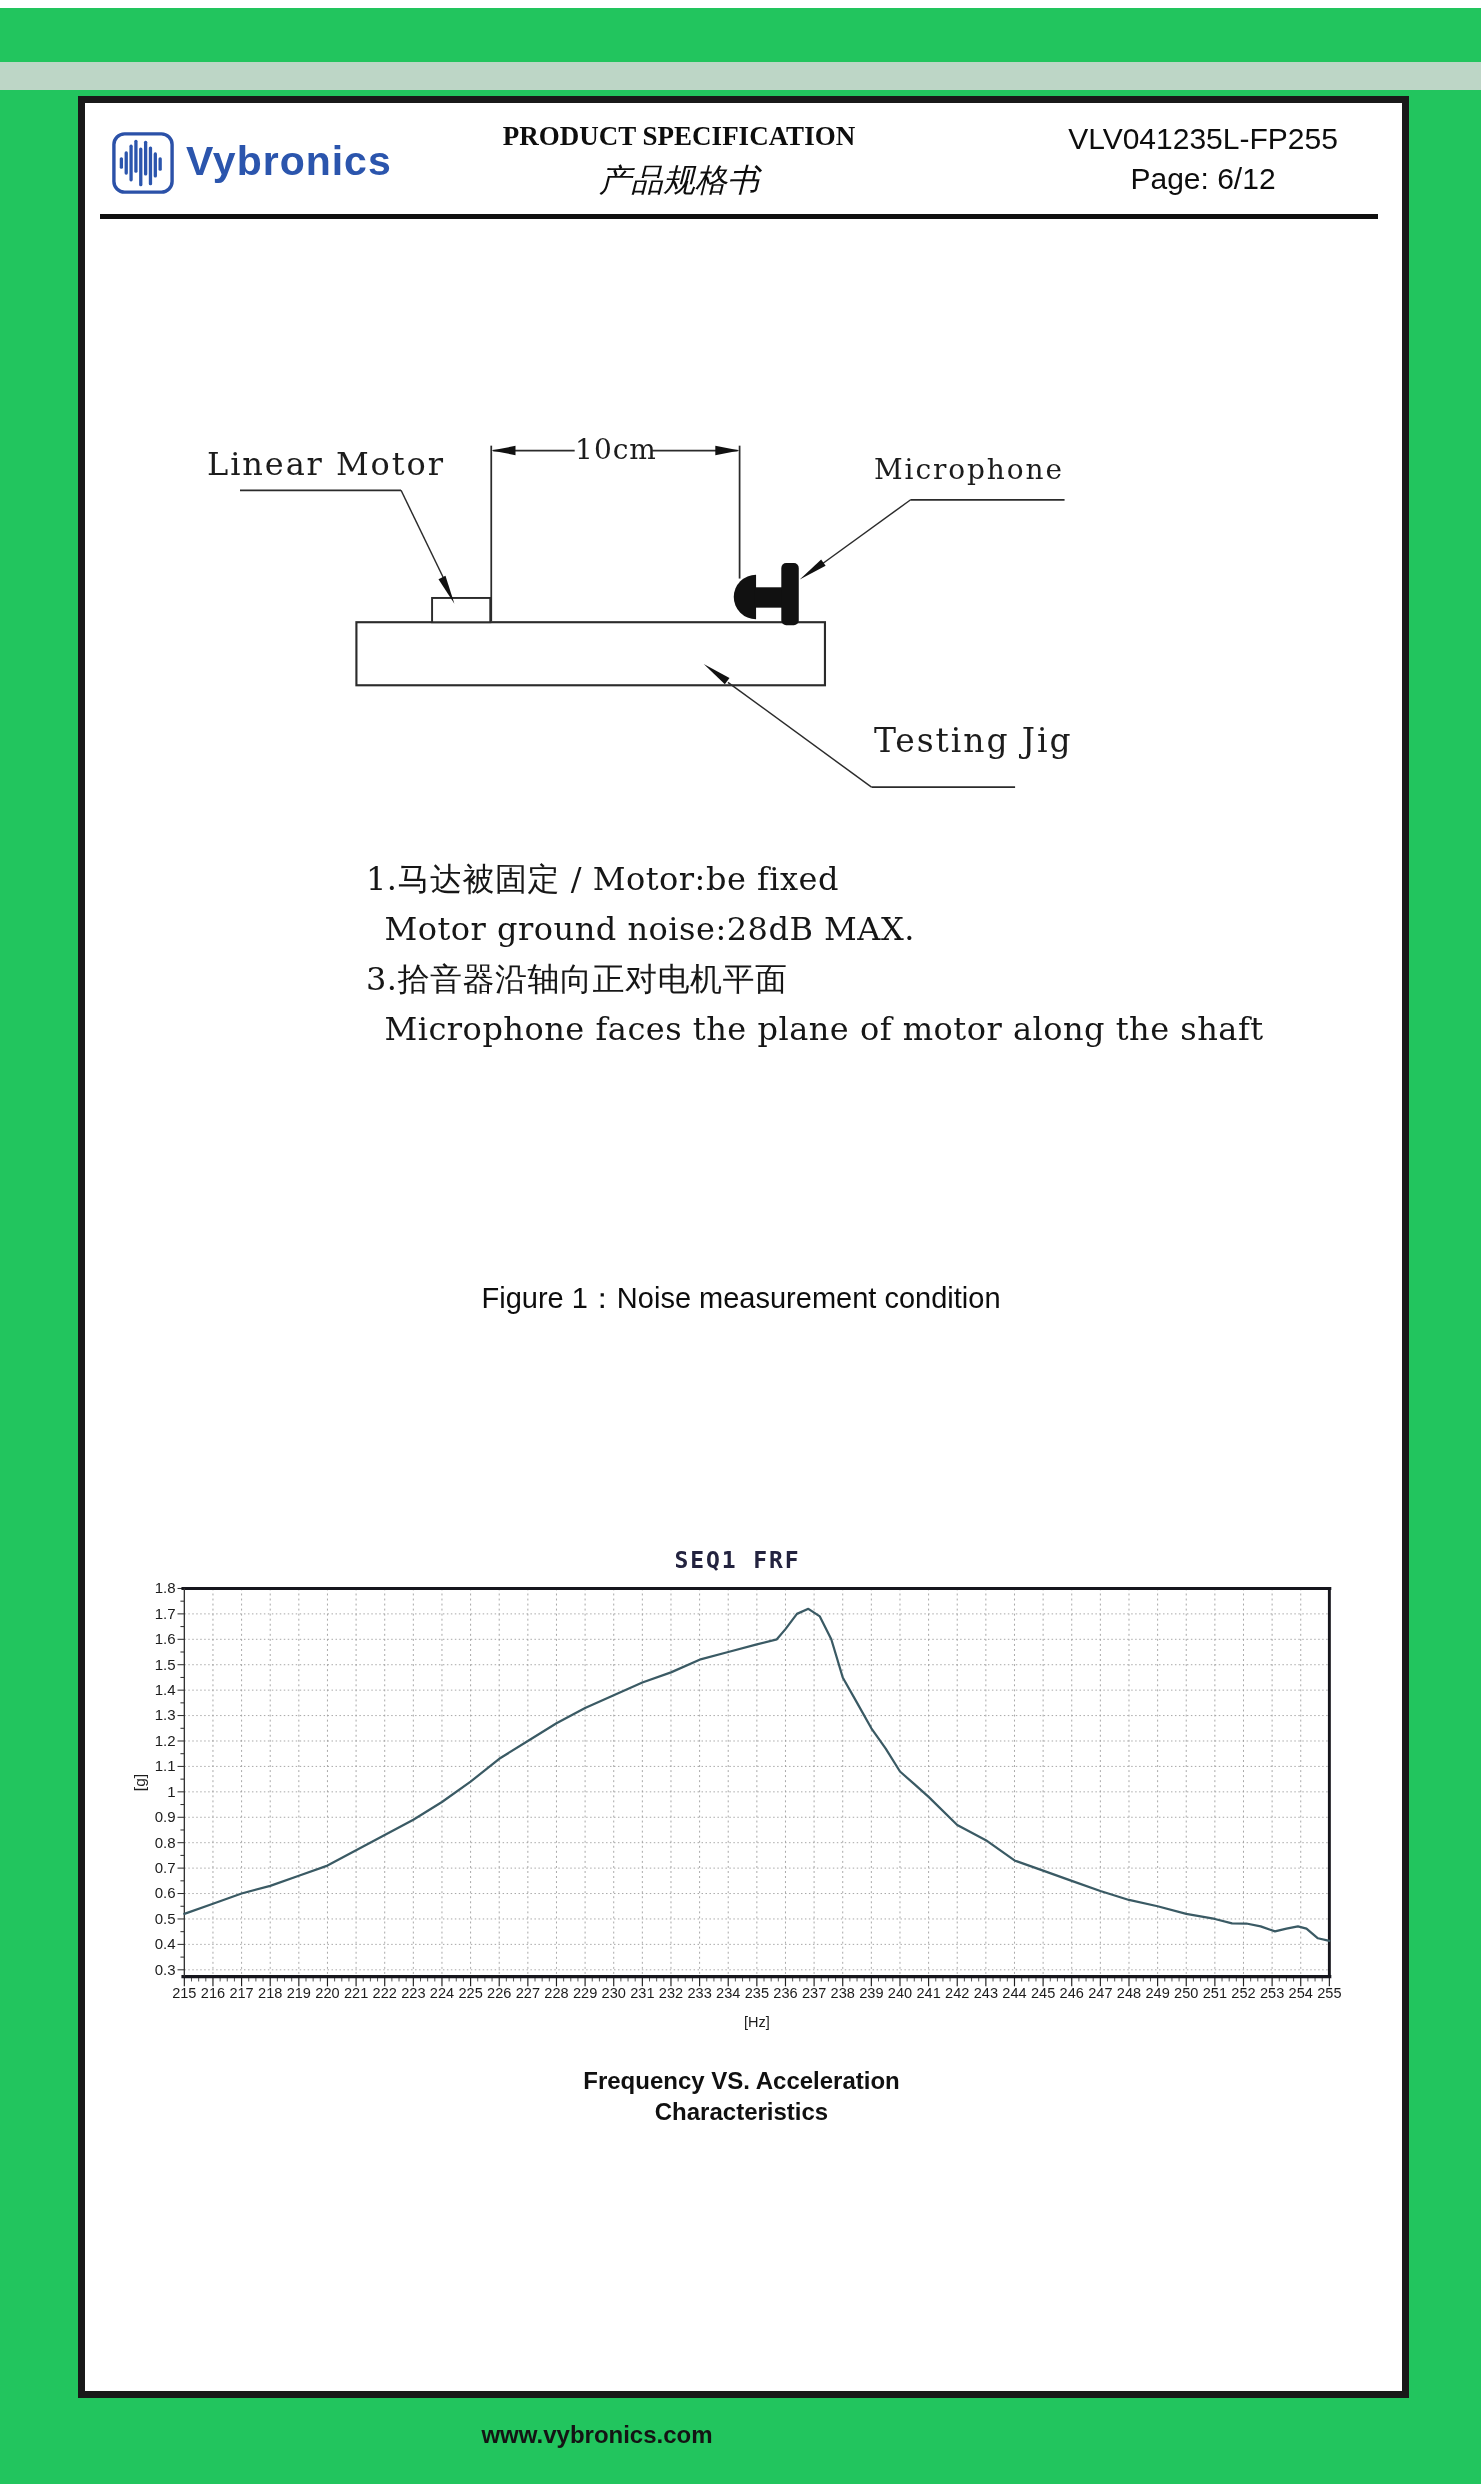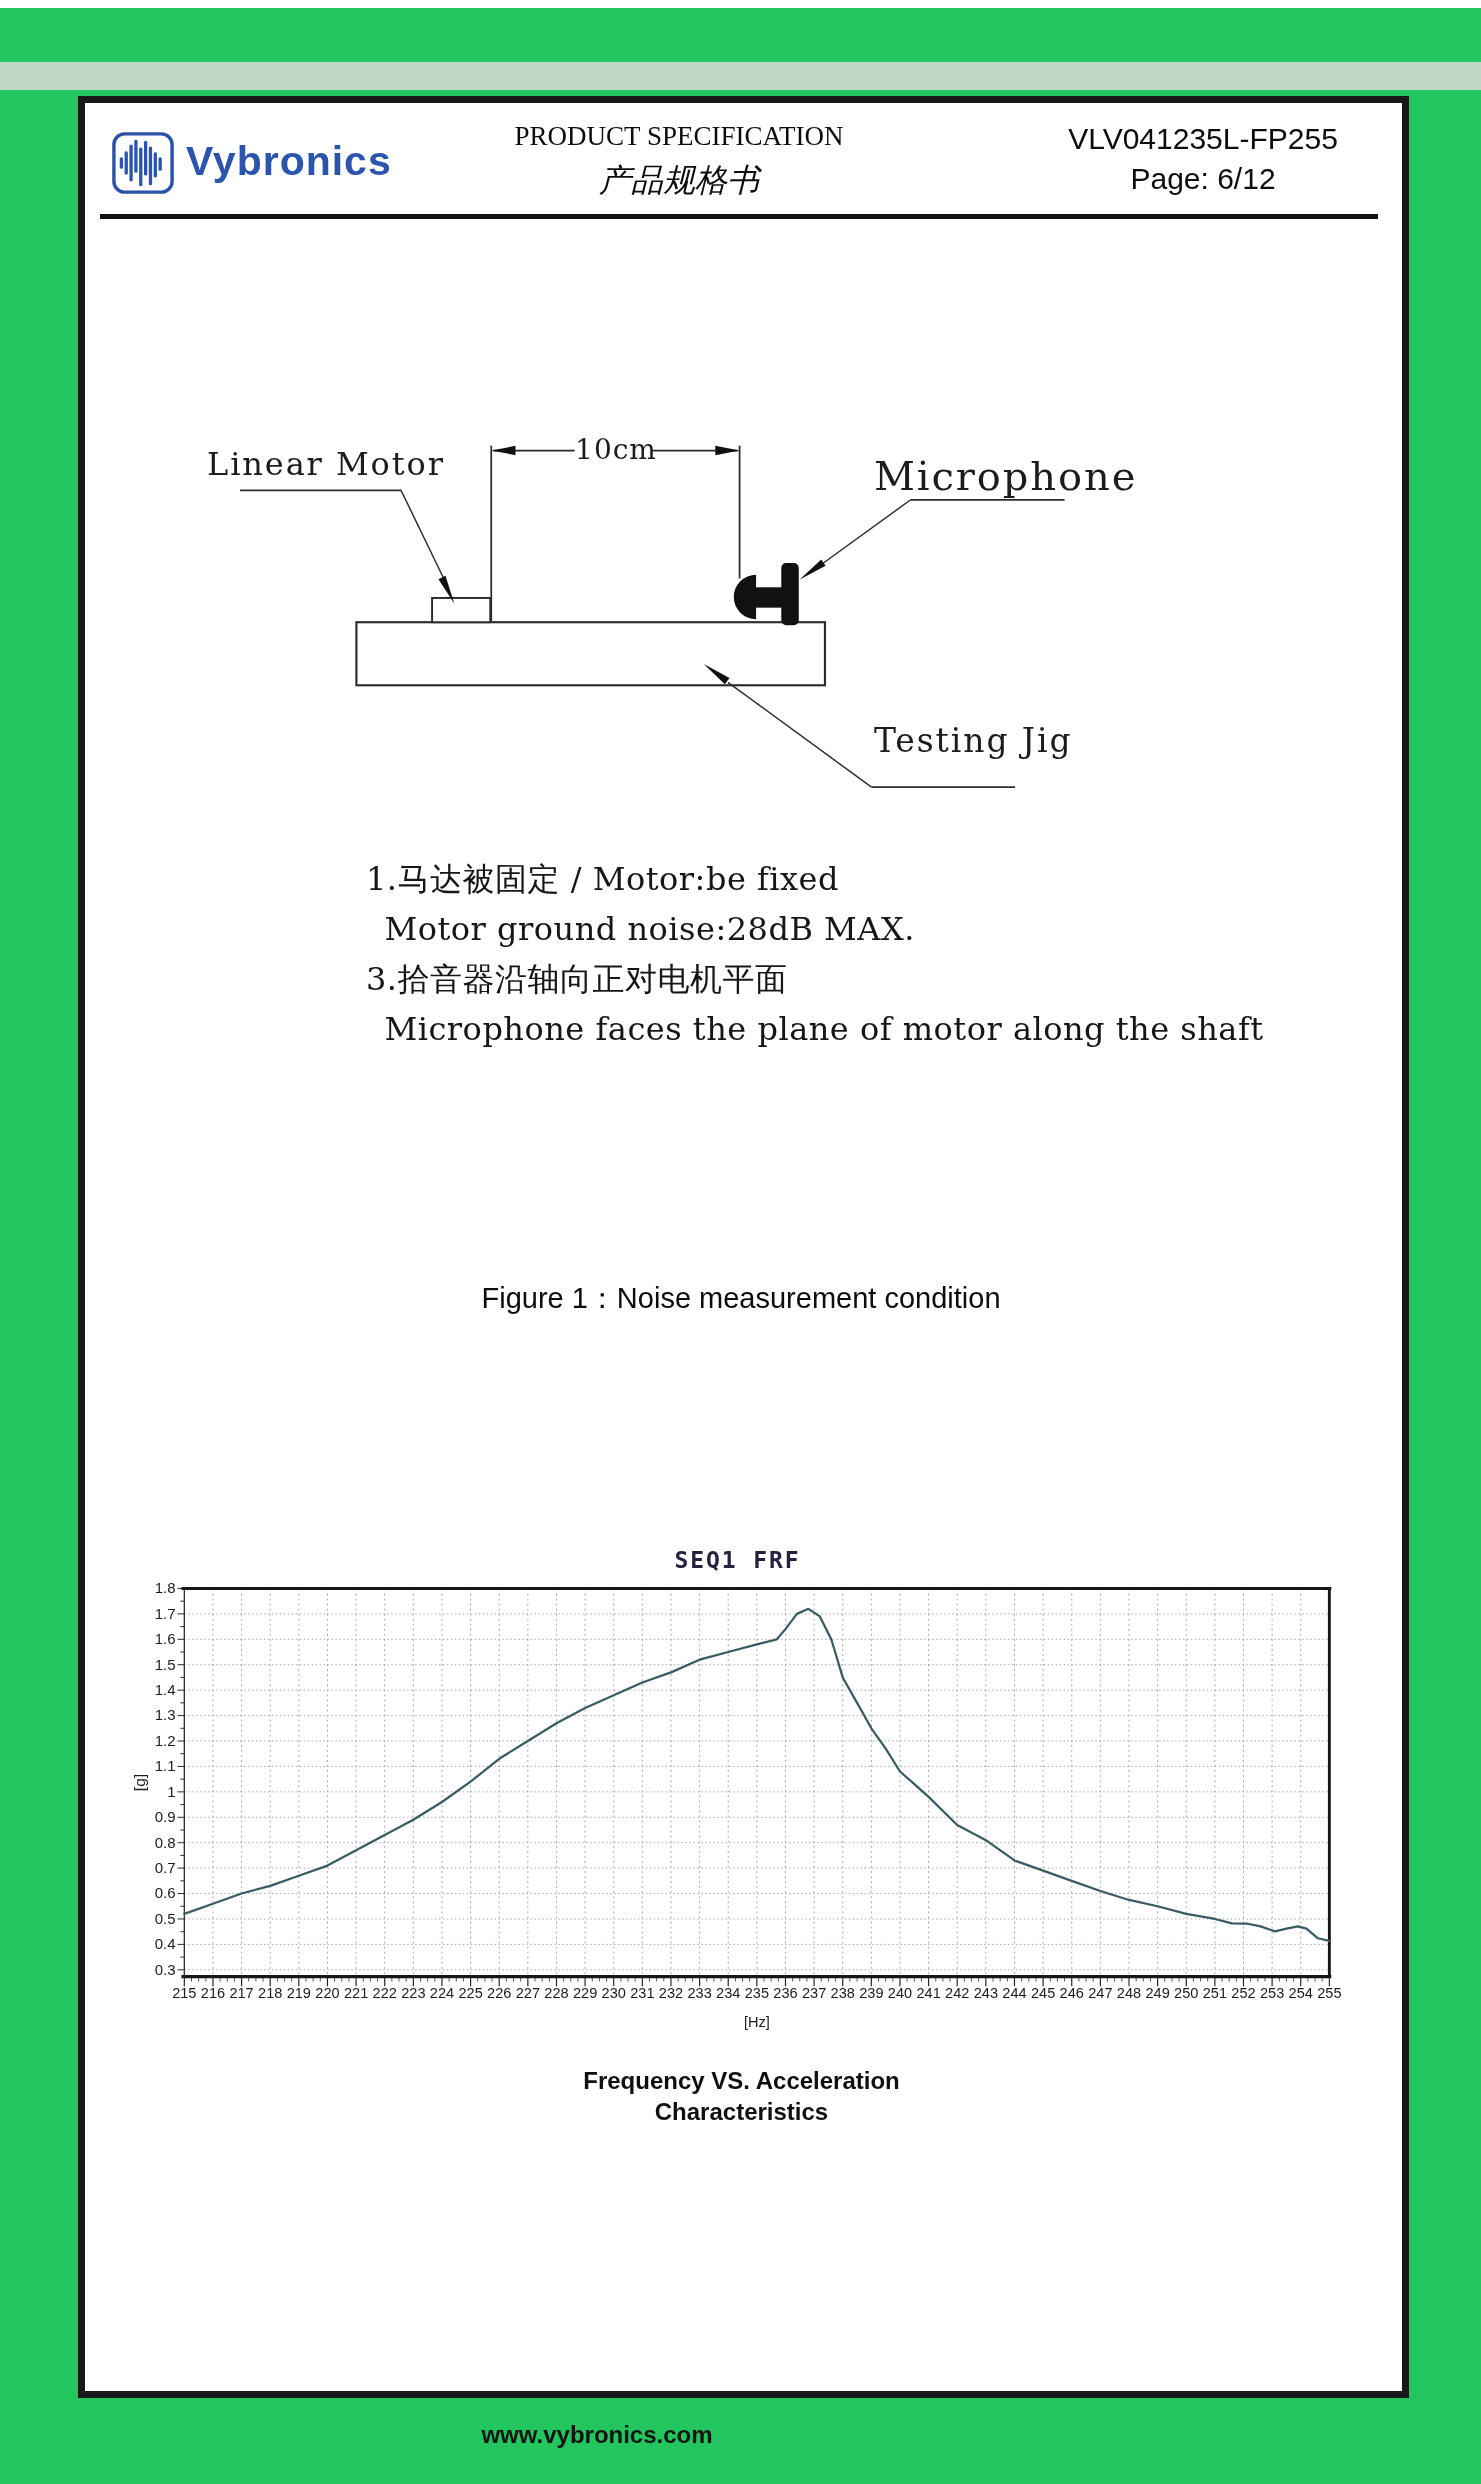--- a/index.html
+++ b/index.html
@@ -5,29 +5,29 @@
   html,body{margin:0;padding:0;background:#ffffff;}
   #page{position:relative;width:1482px;height:2484px;background:#22c55e;overflow:hidden;
         font-family:"Liberation Sans",sans-serif;color:#111;margin-top:8px;}
   .abs{position:absolute;}
   #scan-band{left:0;top:54px;width:1482px;height:28px;background:#d8d8d8;opacity:.85;}
   #frame{left:78px;top:88px;width:1331px;height:2302px;border:7.8px solid #191919;box-sizing:border-box;background:#fff;}
   
   #logo-box{left:111px;top:123px;width:64px;height:64px;}
   #brand-text{left:186px;top:130px;font-size:41px;font-weight:bold;color:#2b55ad;letter-spacing:1px;}
   #header-center{left:417px;top:113px;width:524px;text-align:center;}
-  #title-en{font-family:"Liberation Serif",serif;font-weight:normal;font-size:27px;color:#0d0d0d;}
+  #title-en{font-family:"Liberation Serif",serif;font-weight:bold;font-size:27px;color:#0d0d0d;}
   #title-zh{font-family:"Liberation Serif","DejaVu Serif",serif;font-size:32px;margin-top:6.8px;color:#0d0d0d;font-style:italic;}
   #header-right{left:1009px;top:111px;width:388px;text-align:center;font-size:30px;line-height:40px;color:#0d0d0d;}
   #header-rule{left:100px;top:206px;width:1278px;height:4.9px;background:#0f0f0f;}
   
   .cad-label{font-family:"DejaVu Serif",serif;color:#1c1c1c;letter-spacing:1.9px;white-space:nowrap;}
   #lbl-linear-motor{left:207px;top:437px;font-size:32px;}
   #lbl-10cm{left:548px;top:425px;width:136px;text-align:center;font-size:28px;letter-spacing:1px;}
-  #lbl-microphone{left:874px;top:445px;font-size:40px;}
+  #lbl-microphone{left:874px;top:445px;font-size:28px;}
   #lbl-testing-jig{left:874px;top:713px;font-size:33px;text-align:center;}
   #diagram-svg{left:78px;top:223px;}
   
   #notes{left:366px;top:846px;font-family:"DejaVu Serif",serif;font-size:32px;line-height:50px;color:#161616;letter-spacing:0.5px;}
   .note-indent{margin-left:18.4px;}
   
   #figure-caption{left:0;top:1271px;width:1482px;text-align:center;font-size:29px;color:#0d0d0d;}
   
   #chart-title{left:97px;top:1539px;width:1281px;text-align:center;
                font-family:"DejaVu Sans Mono",monospace;font-weight:bold;font-size:23px;

